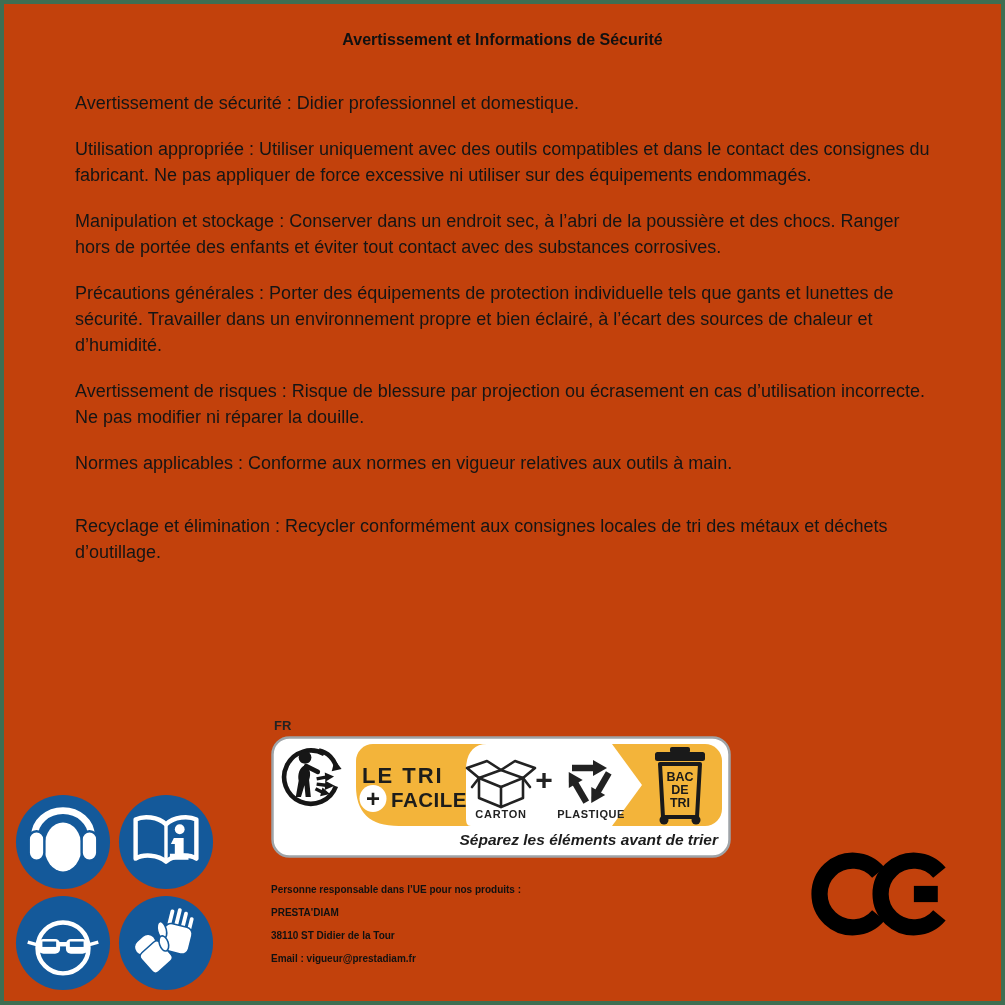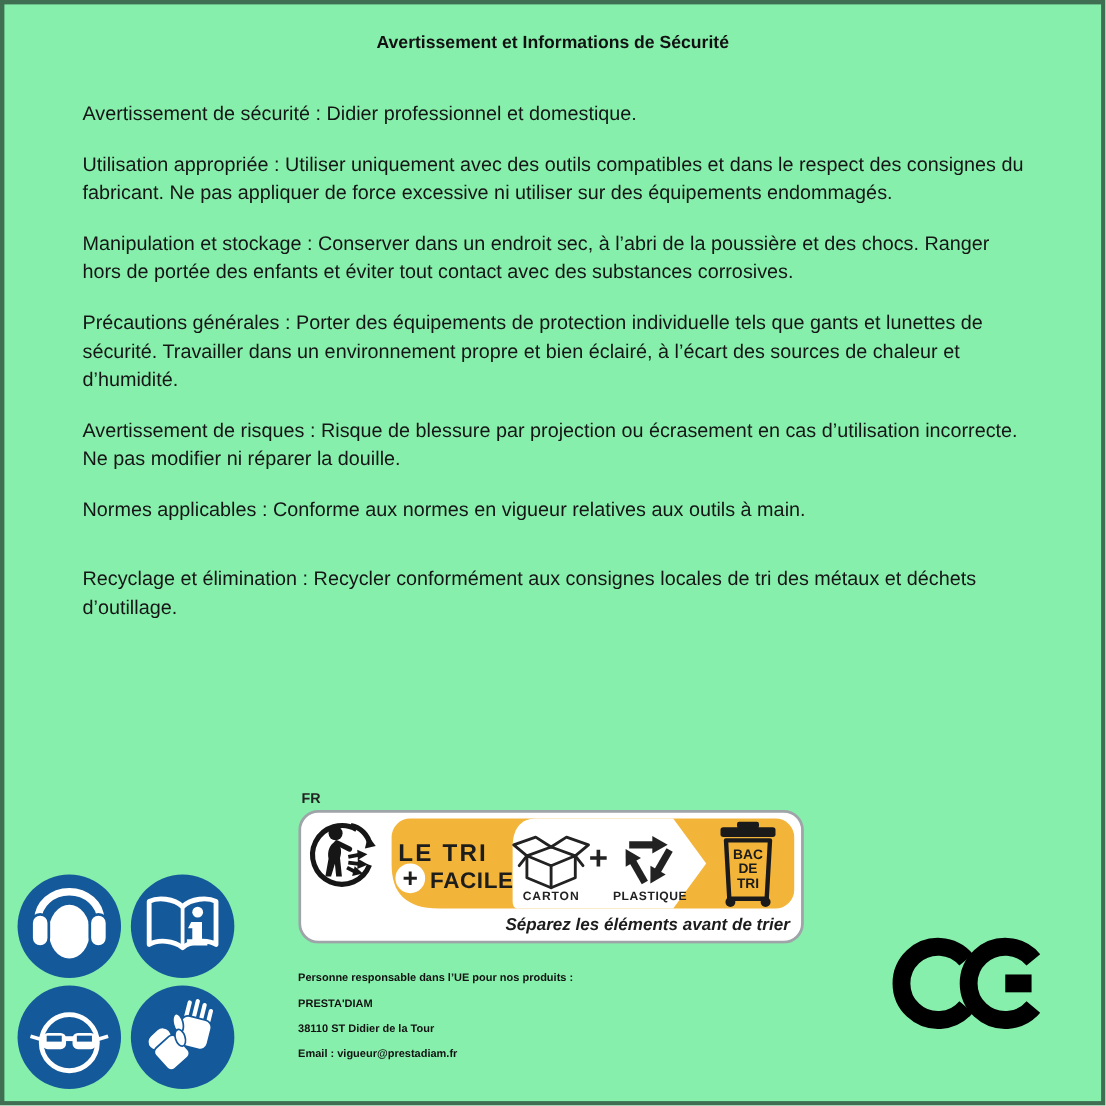--- a/index.html
+++ b/index.html
@@ -1,21 +1,21 @@
 <!DOCTYPE html>
 <html><head>
 <meta charset="utf-8">
 <style>
   html,body{margin:0;padding:0;background:#fff;}
   .page{
     position:relative;
     width:1005px;height:1005px;
     box-sizing:border-box;
     border:4px solid #3f6e52;
-    background:#86efac;
+    background:#c2410c;
     font-family:"Liberation Sans",sans-serif;
     color:#1a1a1a;
     overflow:hidden;
   }
   .doc-title{
     position:absolute;top:27px;left:0;right:0;
     text-align:center;
     font-size:16px;font-weight:bold;color:#111;
     margin:0;
   }
@@ -53,21 +53,21 @@
 </style>
 </head>
 <body>
 
 <div class="page">
 
   <h1 class="doc-title">Avertissement et Informations de Sécurité</h1>
 
   <div class="body-text">
     <p>Avertissement de sécurité : Didier professionnel et domestique.</p>
-    <p>Utilisation appropriée : Utiliser uniquement avec des outils compatibles et dans le respect des consignes du fabricant. Ne pas appliquer de force excessive ni utiliser sur des équipements endommagés.</p>
+    <p>Utilisation appropriée : Utiliser uniquement avec des outils compatibles et dans le contact des consignes du fabricant. Ne pas appliquer de force excessive ni utiliser sur des équipements endommagés.</p>
     <p>Manipulation et stockage : Conserver dans un endroit sec, à l’abri de la poussière et des chocs. Ranger hors de portée des enfants et éviter tout contact avec des substances corrosives.</p>
     <p>Précautions générales : Porter des équipements de protection individuelle tels que gants et lunettes de sécurité. Travailler dans un environnement propre et bien éclairé, à l’écart des sources de chaleur et d’humidité.</p>
     <p>Avertissement de risques : Risque de blessure par projection ou écrasement en cas d’utilisation incorrecte. Ne pas modifier ni réparer la douille.</p>
     <p>Normes applicables : Conforme aux normes en vigueur relatives aux outils à main.</p>
     <p class="extra-gap">Recyclage et élimination : Recycler conformément aux consignes locales de tri des métaux et déchets d’outillage.</p>
   </div>
 
   <div class="icons-grid">
 
     <svg width="98" height="98" viewBox="0 0 100 100">

